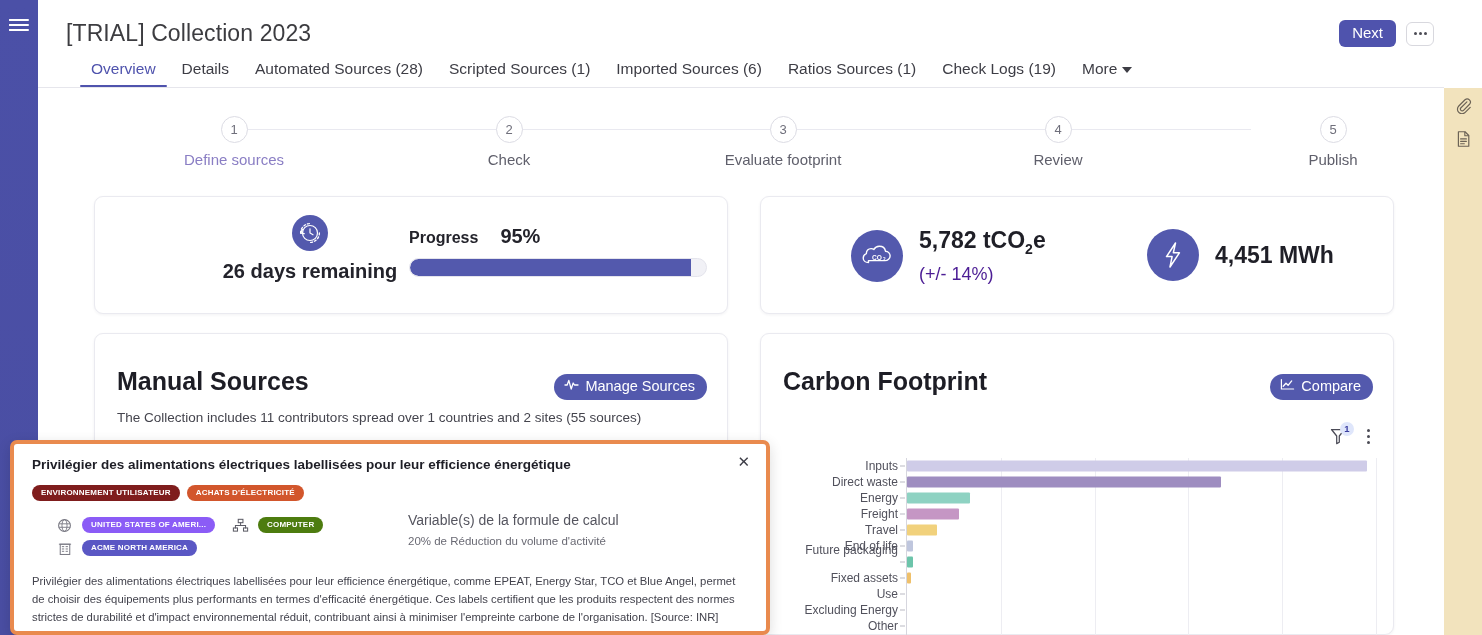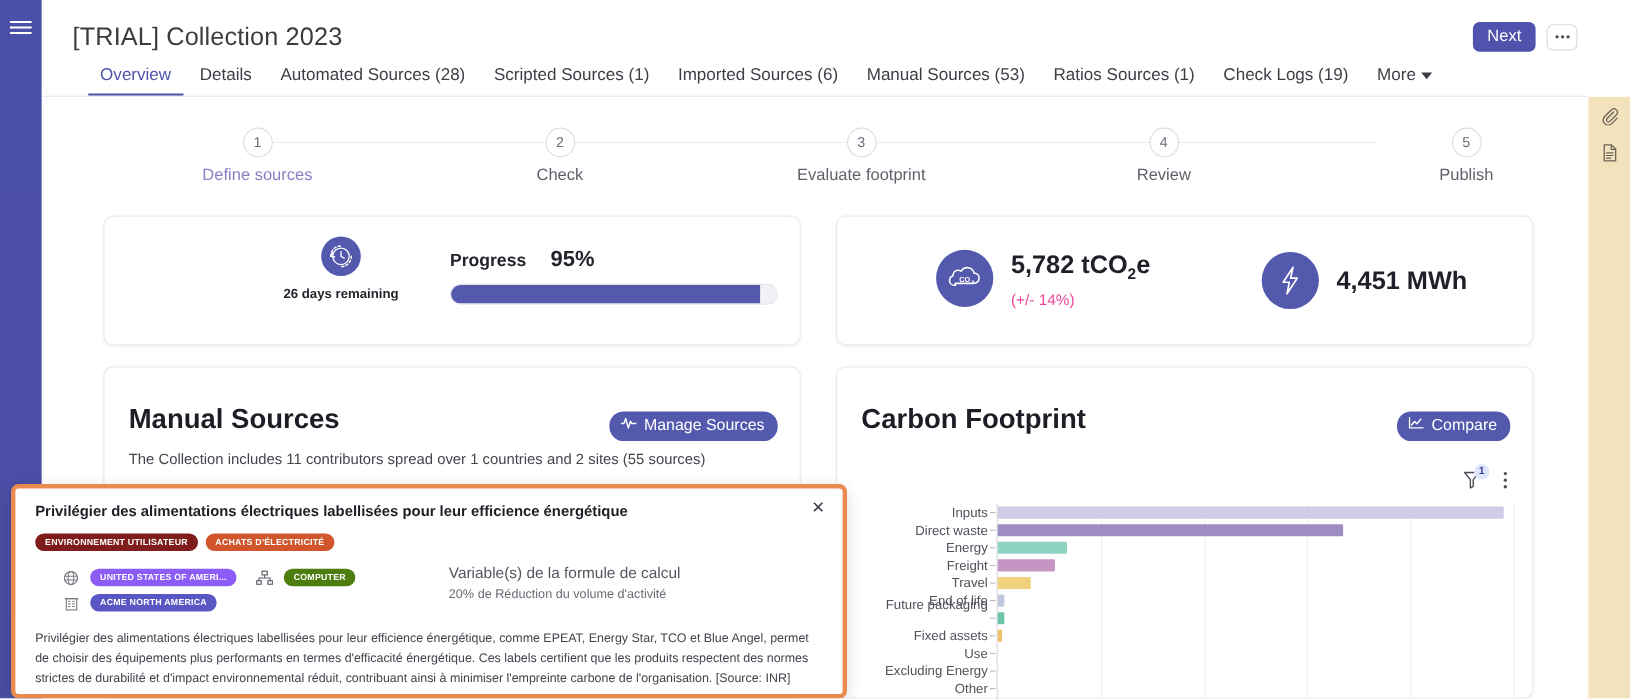--- a/index.html
+++ b/index.html
@@ -156,21 +156,21 @@
   .pc-left {
     position:absolute; left:105px; top:18px; width: 220px; text-align:center;
   }
   .circle-icon {
     width: 36px; height: 36px; border-radius: 50%;
     background: #5359ad; margin: 0 auto;
     display:flex; align-items:center; justify-content:center;
     color: #fff;
   }
   .pc-left .days {
-    margin-top: 9px; font-size: 12px; font-weight: bold; color: #23232b;
+    margin-top: 9px; font-size: 20px; font-weight: bold; color: #23232b;
     white-space: nowrap;
   }
   .pc-right { position:absolute; left: 314px; top: 28px; width: 300px; }
   .pc-right .row1 { display:flex; align-items:baseline; gap: 22px; }
   .pc-right .plabel { font-size: 16px; font-weight: bold; color: #23232b; }
   .pc-right .pvalue { font-size: 20px; font-weight: bold; color: #23232b; }
   .pbar-track {
     margin-top: 10px; width: 298px; height: 19px;
     border-radius: 10px; background: #f1f1f6;
     border: 1px solid #e4e4ec; overflow: hidden; position: relative;
@@ -186,21 +186,21 @@
   .metric .mbadge {
     width: 52px; height: 52px; border-radius: 50%;
     background: #5359ad; display:flex;align-items:center;justify-content:center;
     color:#fff; flex: none;
   }
   .metric .mval {
     font-size: 23px; font-weight: bold; color: #1f1f27; white-space: nowrap;
     line-height: 26px;
   }
   .metric .mval sub { font-size: 14px; }
-  .metric .msub { font-size: 14px; color: #ec4899; margin-top: 2px; }
+  .metric .msub { font-size: 18px; color: #4c1d95; margin-top: 2px; }
 
   
   .card-h {
     position:absolute; left: 22px; top: 33px;
     font-size: 25px; font-weight: bold; color: #1d1d25;
   }
   .pill-btn {
     position:absolute; right: 20px; top: 40px;
     background:#5359ad; color:#fff; border:none; border-radius: 13px;
     font-size: 14.5px; font-family: inherit;
@@ -325,21 +325,20 @@
           <i></i>
       </div>
     </div>
 
     <div class="tabs">
       <div class="tab active"><span>Overview</span></div>
       <div class="tab"><span>Details</span></div>
       <div class="tab"><span>Automated Sources (28)</span></div>
       <div class="tab"><span>Scripted Sources (1)</span></div>
       <div class="tab"><span>Imported Sources (6)</span></div>
-      <div class="tab"><span>Manual Sources (53)</span></div>
       <div class="tab"><span>Ratios Sources (1)</span></div>
       <div class="tab"><span>Check Logs (19)</span></div>
       <div class="tab"><span>More</span><span class="caret"></span></div>
     </div>
     <div class="tabs-underline"></div>
 
     <div class="stepper">
       <div class="step-line" style="left:156px;width:1017px;"></div>
 
       <div class="step current" style="left:56px;">

